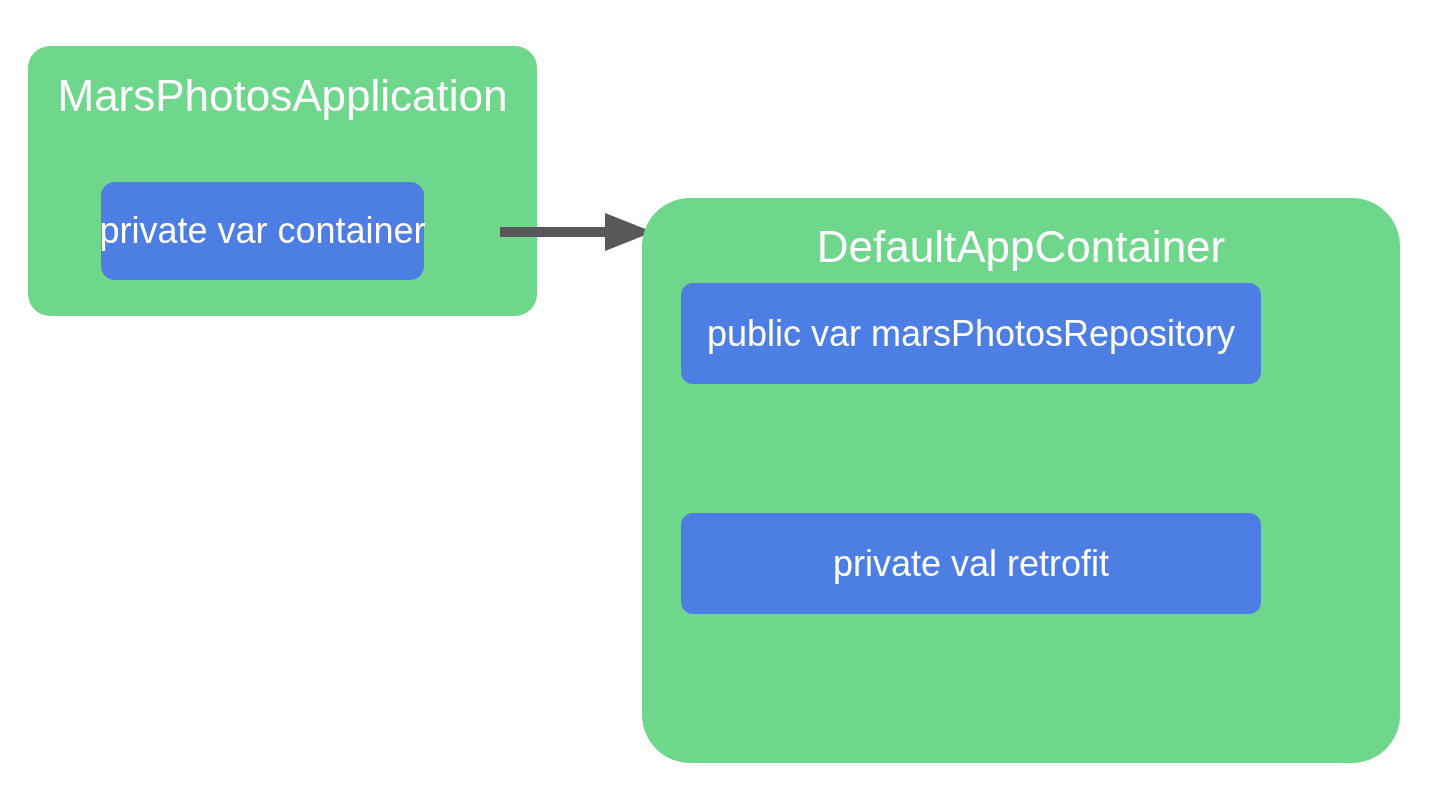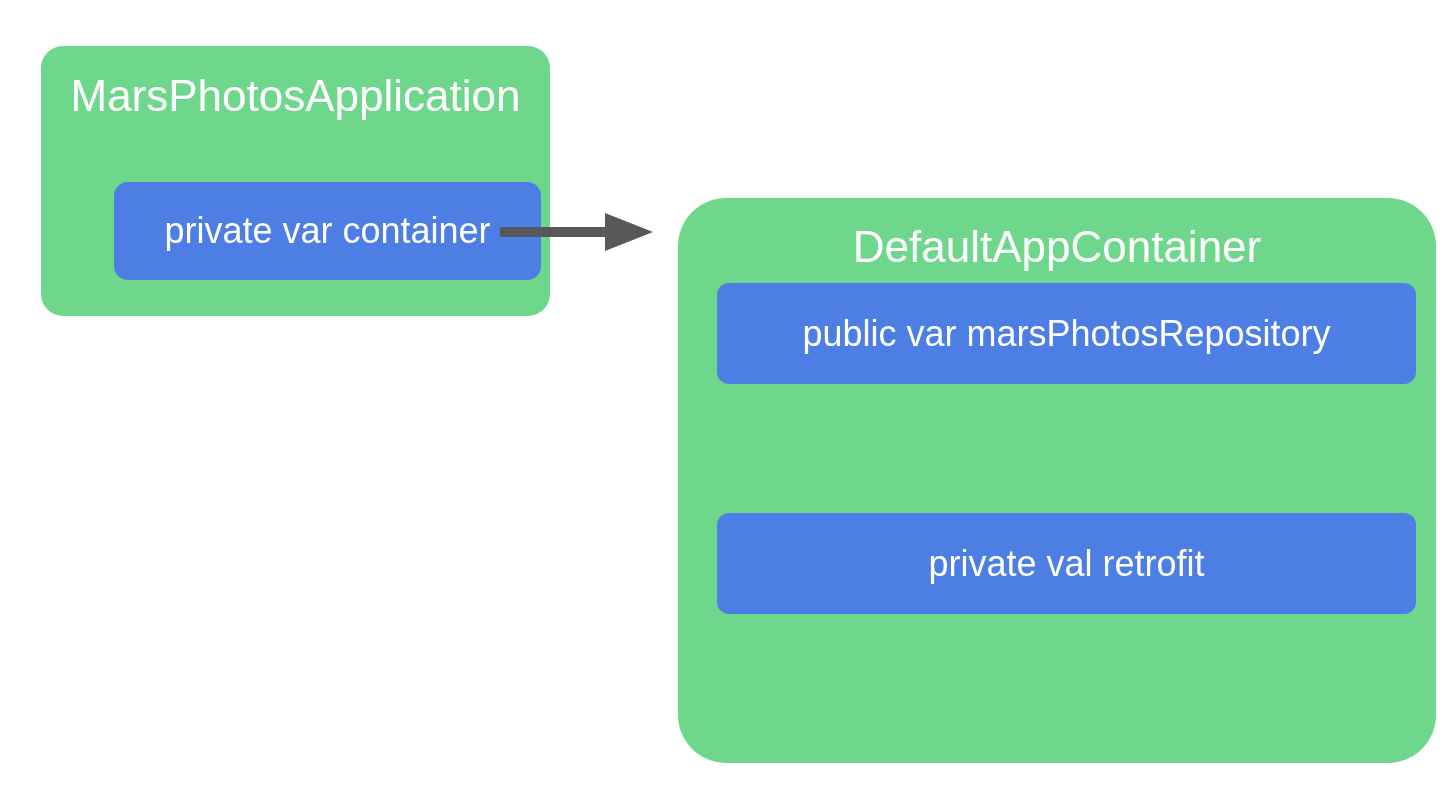--- a/index.html
+++ b/index.html
@@ -15,21 +15,20 @@
     position: relative;
     width: 1448px;
     height: 796px;
     background: var(--background);
     font-family: "Liberation Sans", sans-serif;
     overflow: hidden;
   }
   .green-box {
     position: absolute;
     background: var(--container-green);
-    margin-left: 13px;
   }
   .box-title {
     position: absolute;
     left: 0;
     right: 0;
     top: 0;
     display: flex;
     align-items: center;
     justify-content: center;
     color: var(--text-white);
@@ -51,33 +50,33 @@
   }
   
   .app-box {
     left: 28px; top: 46px;
     width: 509px; height: 270px;
     border-radius: 22px;
   }
   .app-box .box-title { height: 100px; }
   .app-field-container {
     left: 73px; top: 136px;
-    width: 427px; height: 98px;
+    width: 323px; height: 98px;
     border-radius: 14px;
   }
   
   .container-box {
-    left: 665px; top: 198px;
+    left: 642px; top: 198px;
     width: 758px; height: 565px;
     border-radius: 48px;
   }
   .container-box .box-title { height: 98px; }
   .container-box .field-chip {
     left: 39px;
-    width: 699px; height: 101px;
+    width: 580px; height: 101px;
     border-radius: 12px;
   }
   .row-0 { top: 85px; }
   .row-1 { top: 200px; }
   .row-2 { top: 315px; }
   .row-3 { top: 431px; }
   
   .arrow-svg {
     position: absolute;
     left: 495px; top: 207px;

